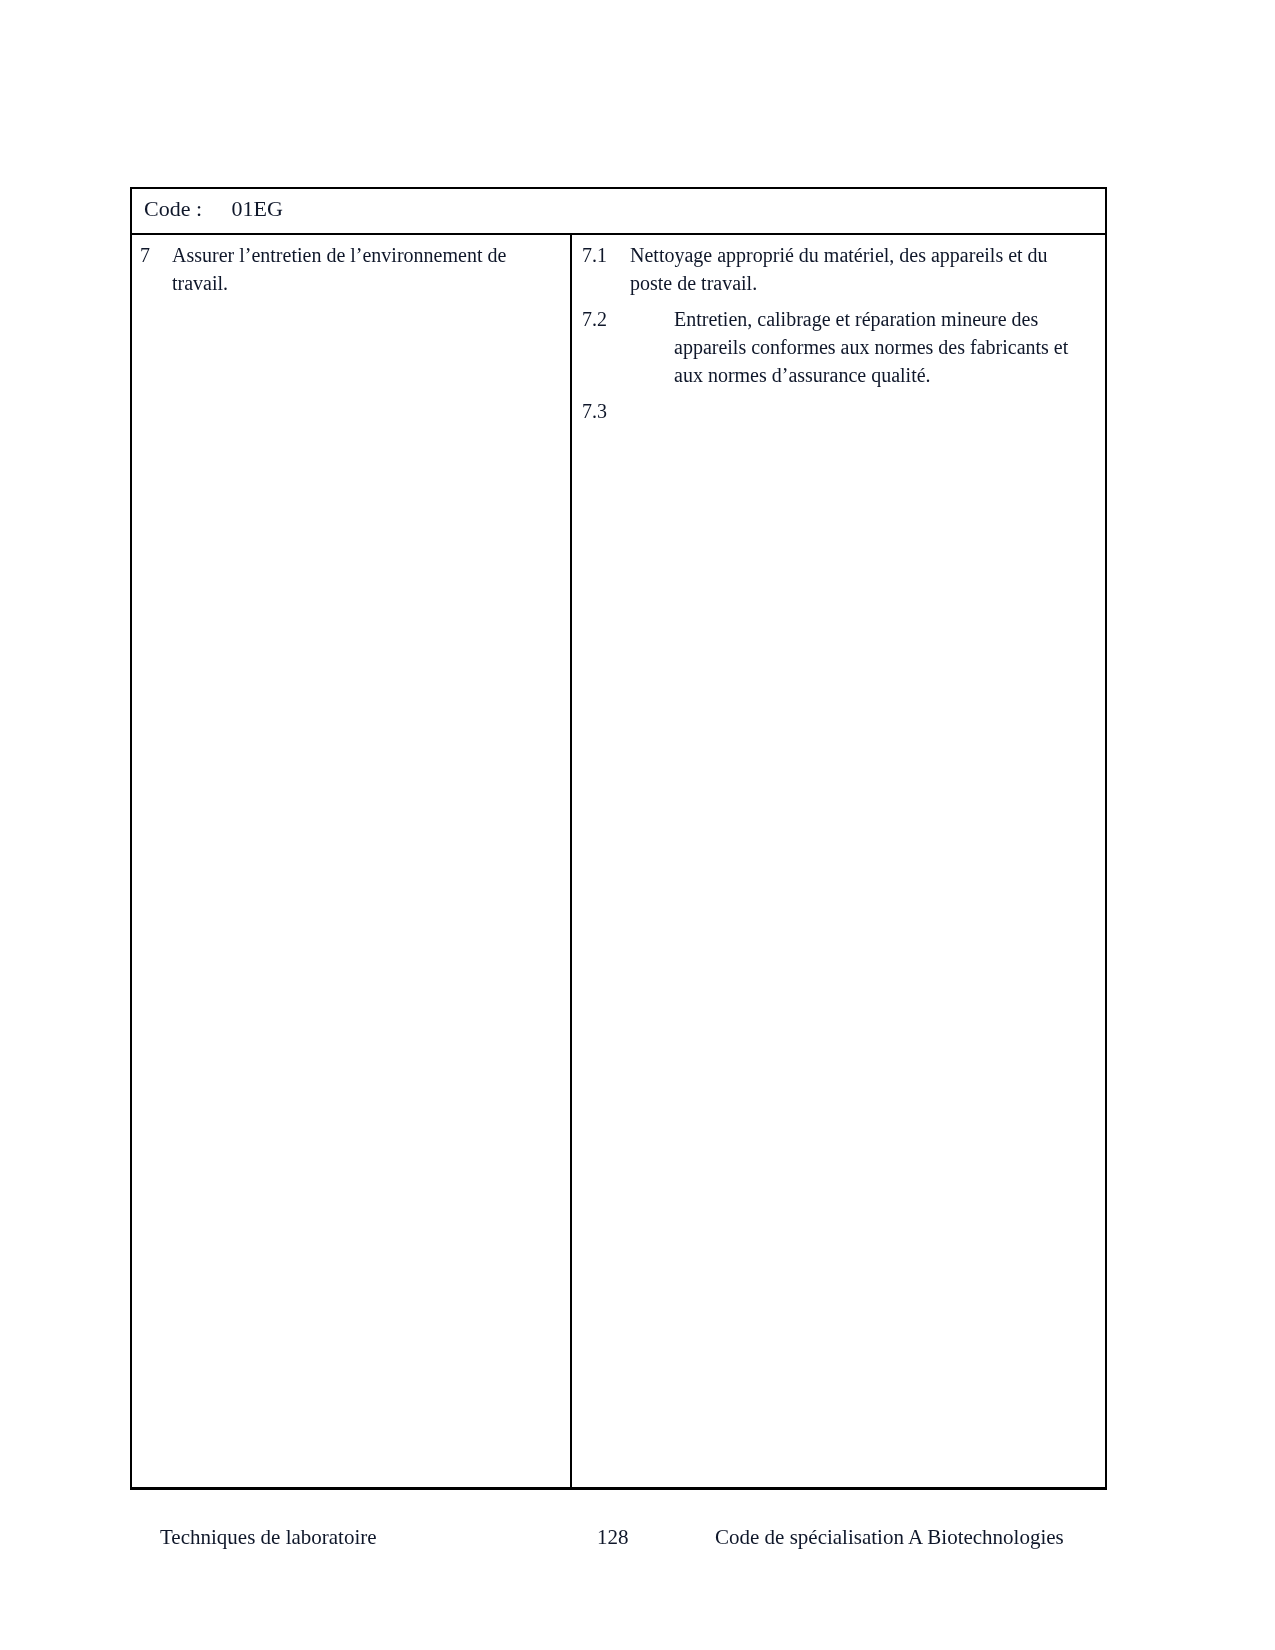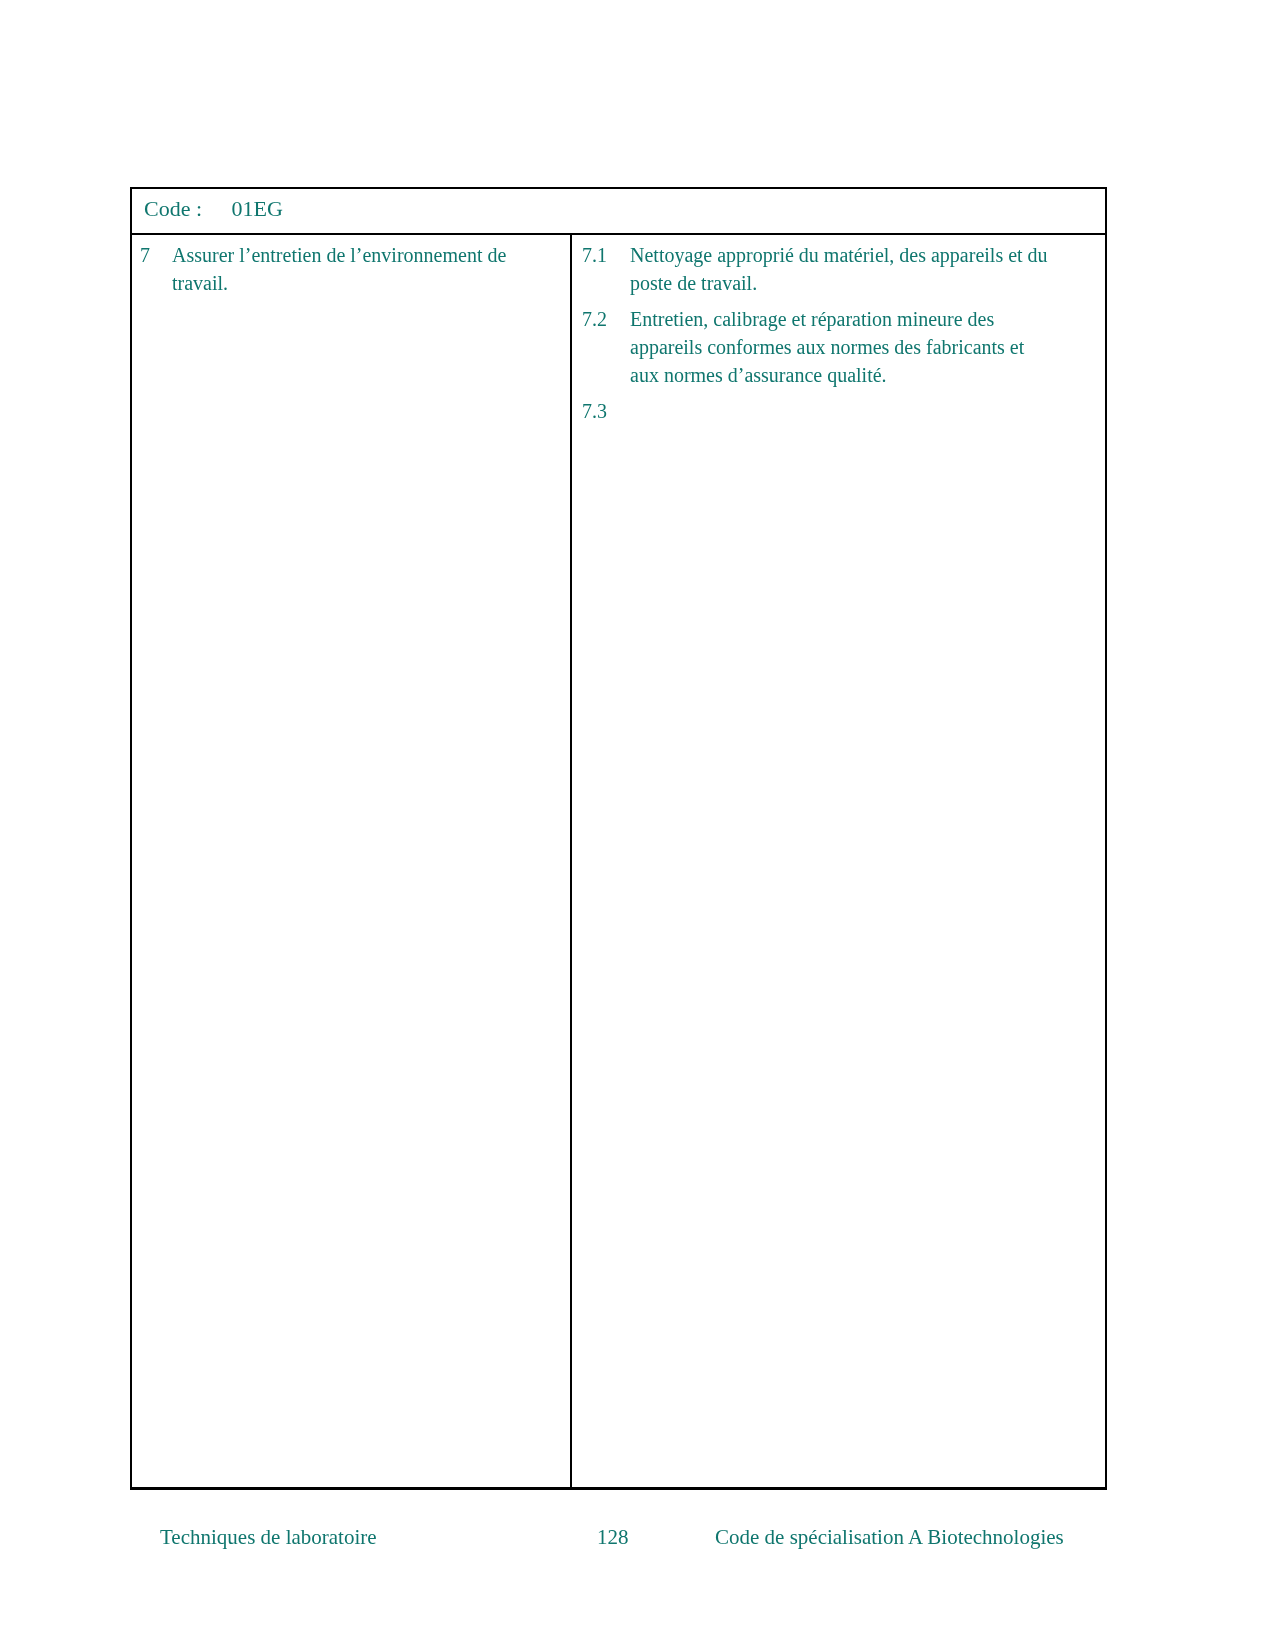--- a/index.html
+++ b/index.html
@@ -6,21 +6,21 @@
     margin: 0;
     padding: 0;
     background: #ffffff;
   }
   .page {
     position: relative;
     width: 1275px;
     height: 1650px;
     background: #ffffff;
     font-family: "Liberation Serif", serif;
-    color: #0f766e;
+    color: #0f172a;
     overflow: hidden;
   }
   .doc-table {
     position: absolute;
     left: 130px;
     top: 187px;
     width: 977px;
     height: 1303px;
     border: 2px solid #000000;
     border-bottom-width: 3px;
@@ -76,20 +76,21 @@
     padding-left: 10px;
     box-sizing: border-box;
     flex: none;
   }
   .col-right .item-row .txt {
     width: 428px;
     flex: none;
   }
   .col-right .item-row + .item-row {
     margin-top: 8px;
+    gap: 44px;
   }
   .footer {
     position: absolute;
     left: 12px;
     top: 1523px;
     width: 1275px;
     height: 30px;
     font-size: 21px;
     line-height: 28px;
   }

